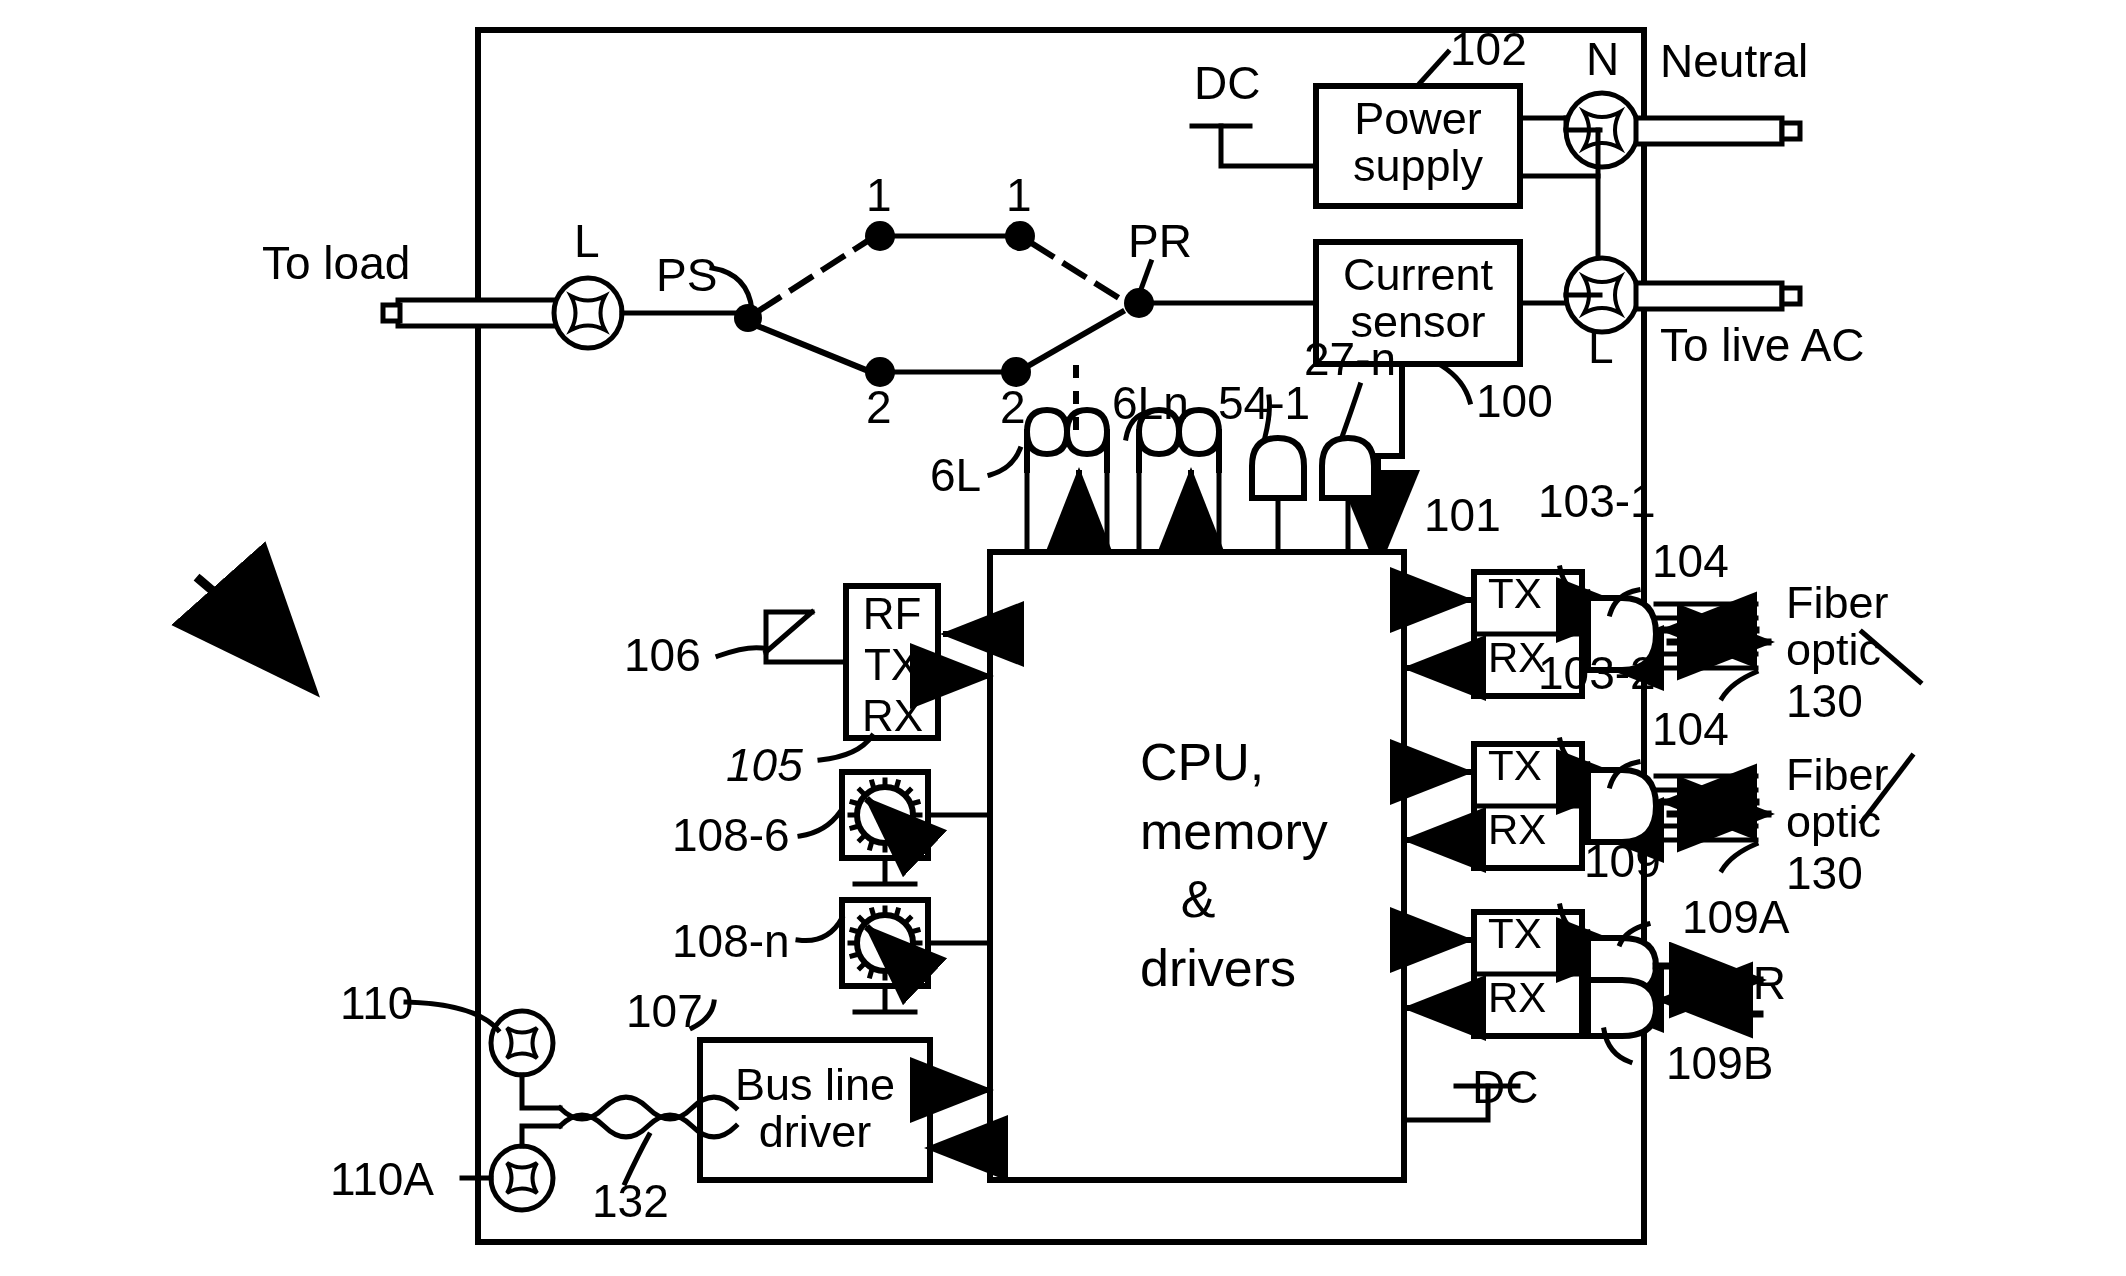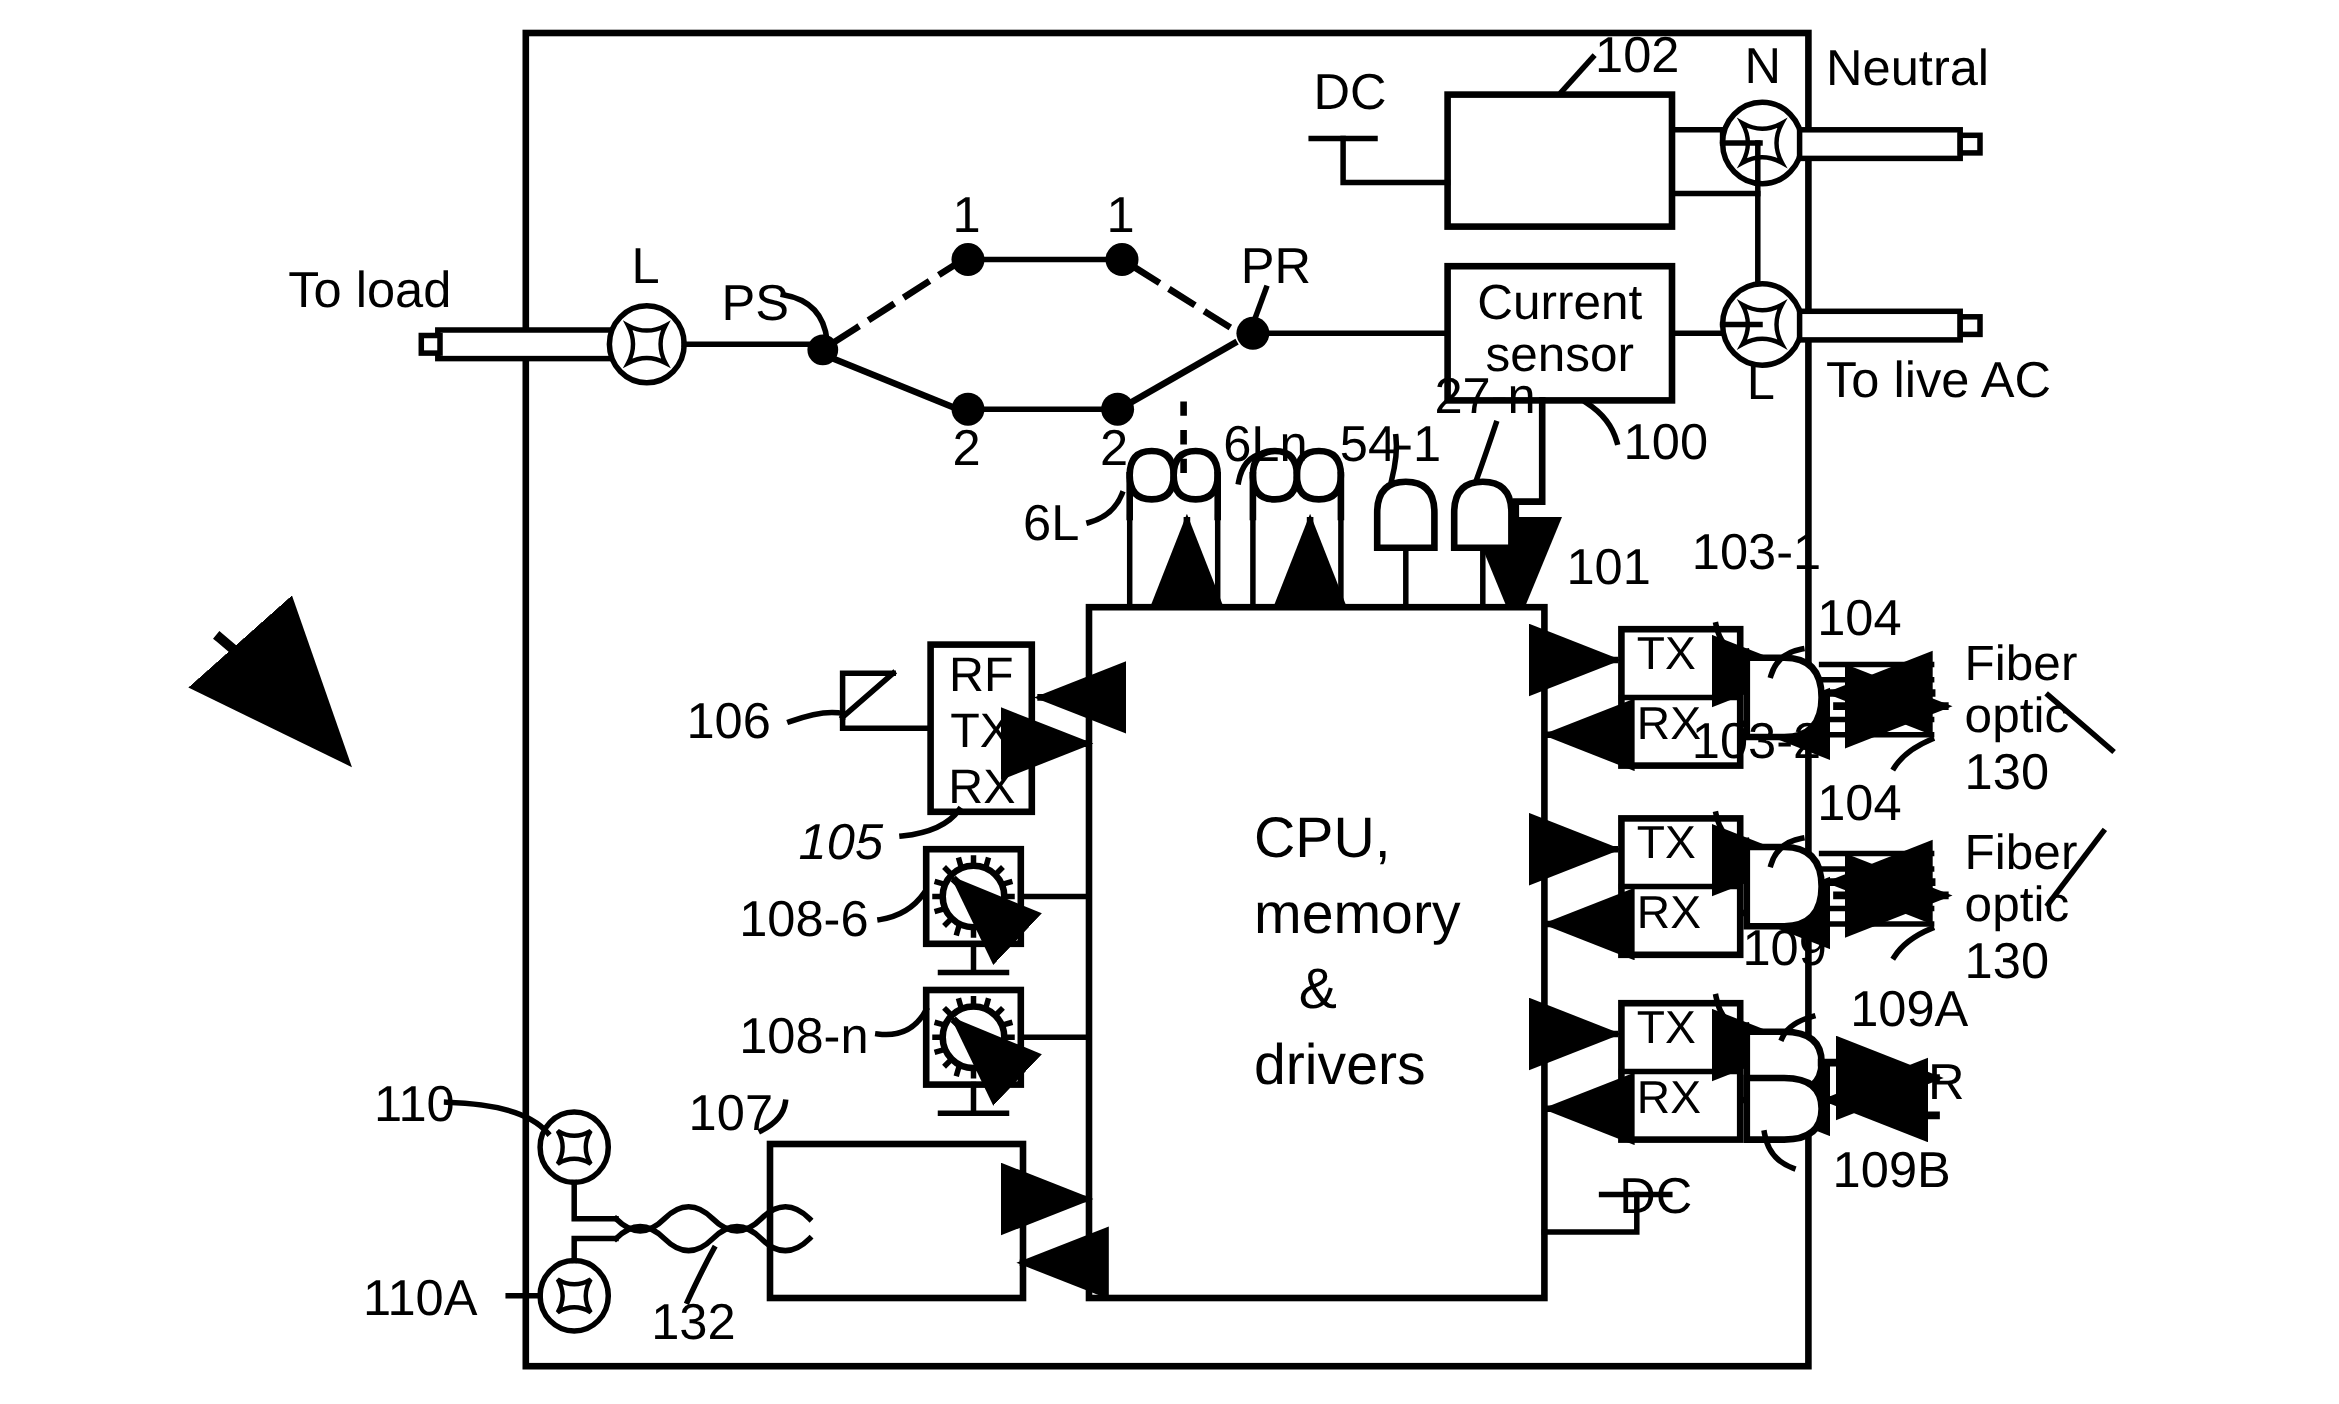--- a/index.html
+++ b/index.html
@@ -272,20 +272,22 @@
 <div class="lbl" style="left:656px;top:252px;font-size:46px;">PS</div>
 <div class="lbl" style="left:1128px;top:218px;font-size:46px;">PR</div>
 
 <div class="lbl" style="left:866px;top:172px;font-size:46px;">1</div>
 <div class="lbl" style="left:1006px;top:172px;font-size:46px;">1</div>
 <div class="lbl" style="left:866px;top:384px;font-size:46px;">2</div>
 <div class="lbl" style="left:1000px;top:384px;font-size:46px;">2</div>
 
 <div class="lbl" style="left:1194px;top:60px;font-size:46px;">DC</div>
 <div class="lbl" style="left:1450px;top:26px;font-size:46px;">102</div>
+<div class="lbl" style="left:1340px;top:96px;font-size:45px;text-align:center;width:156px;">Power
+supply</div>
 
 <div class="lbl" style="left:1332px;top:252px;font-size:45px;text-align:center;width:172px;">Current
 sensor</div>
 <div class="lbl" style="left:1476px;top:378px;font-size:46px;">100</div>
 
 <div class="lbl" style="left:1586px;top:36px;font-size:46px;">N</div>
 <div class="lbl" style="left:1660px;top:38px;font-size:46px;">Neutral</div>
 <div class="lbl" style="left:1588px;top:324px;font-size:46px;">L</div>
 <div class="lbl" style="left:1660px;top:322px;font-size:46px;">To live AC</div>
 
@@ -325,20 +327,22 @@
 
 <div class="lbl" style="left:862px;top:588px;font-size:44px;text-align:center;width:60px;line-height:1.16;">RF
 TX
 RX</div>
 <div class="lbl" style="left:624px;top:632px;font-size:46px;">106</div>
 <div class="lbl" style="left:726px;top:742px;font-size:46px;font-style:italic;">105</div>
 
 <div class="lbl" style="left:672px;top:812px;font-size:46px;">108-6</div>
 <div class="lbl" style="left:672px;top:918px;font-size:46px;">108-n</div>
 
+<div class="lbl" style="left:708px;top:1062px;font-size:45px;text-align:center;width:214px;">Bus line
+driver</div>
 <div class="lbl" style="left:626px;top:988px;font-size:46px;">107</div>
 
 <div class="lbl" style="left:340px;top:980px;font-size:46px;">110</div>
 <div class="lbl" style="left:330px;top:1156px;font-size:46px;">110A</div>
 <div class="lbl" style="left:592px;top:1178px;font-size:46px;">132</div>
 
 <div class="lbl" style="left:1472px;top:1064px;font-size:46px;">DC</div>
 
 
 </div>

